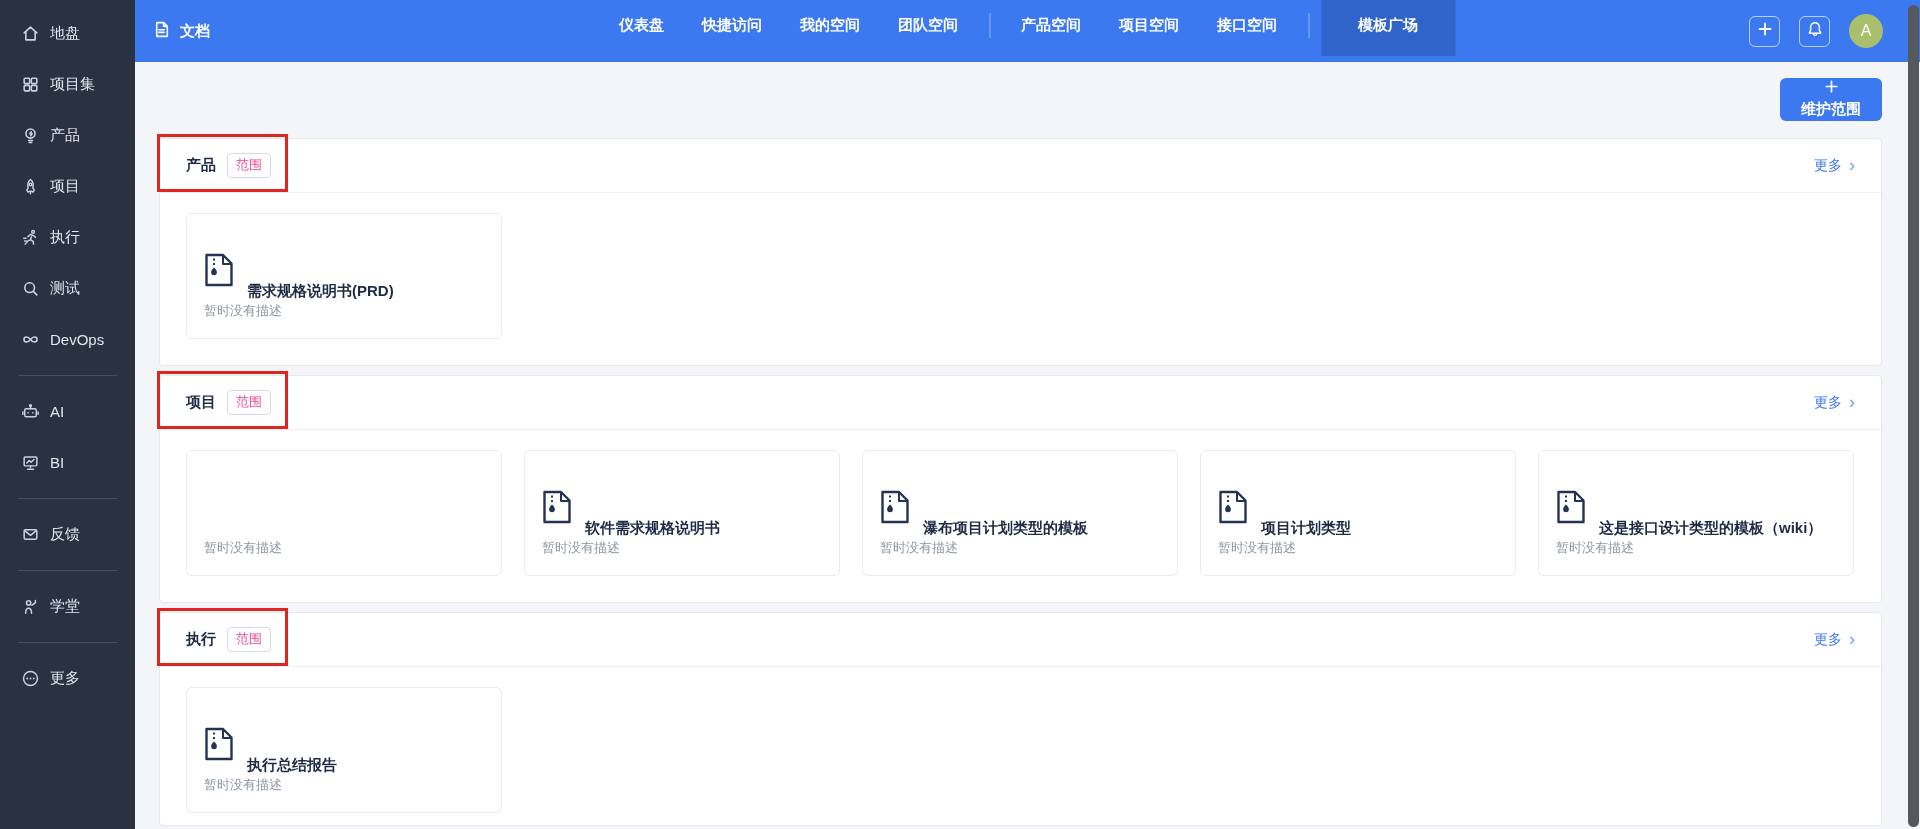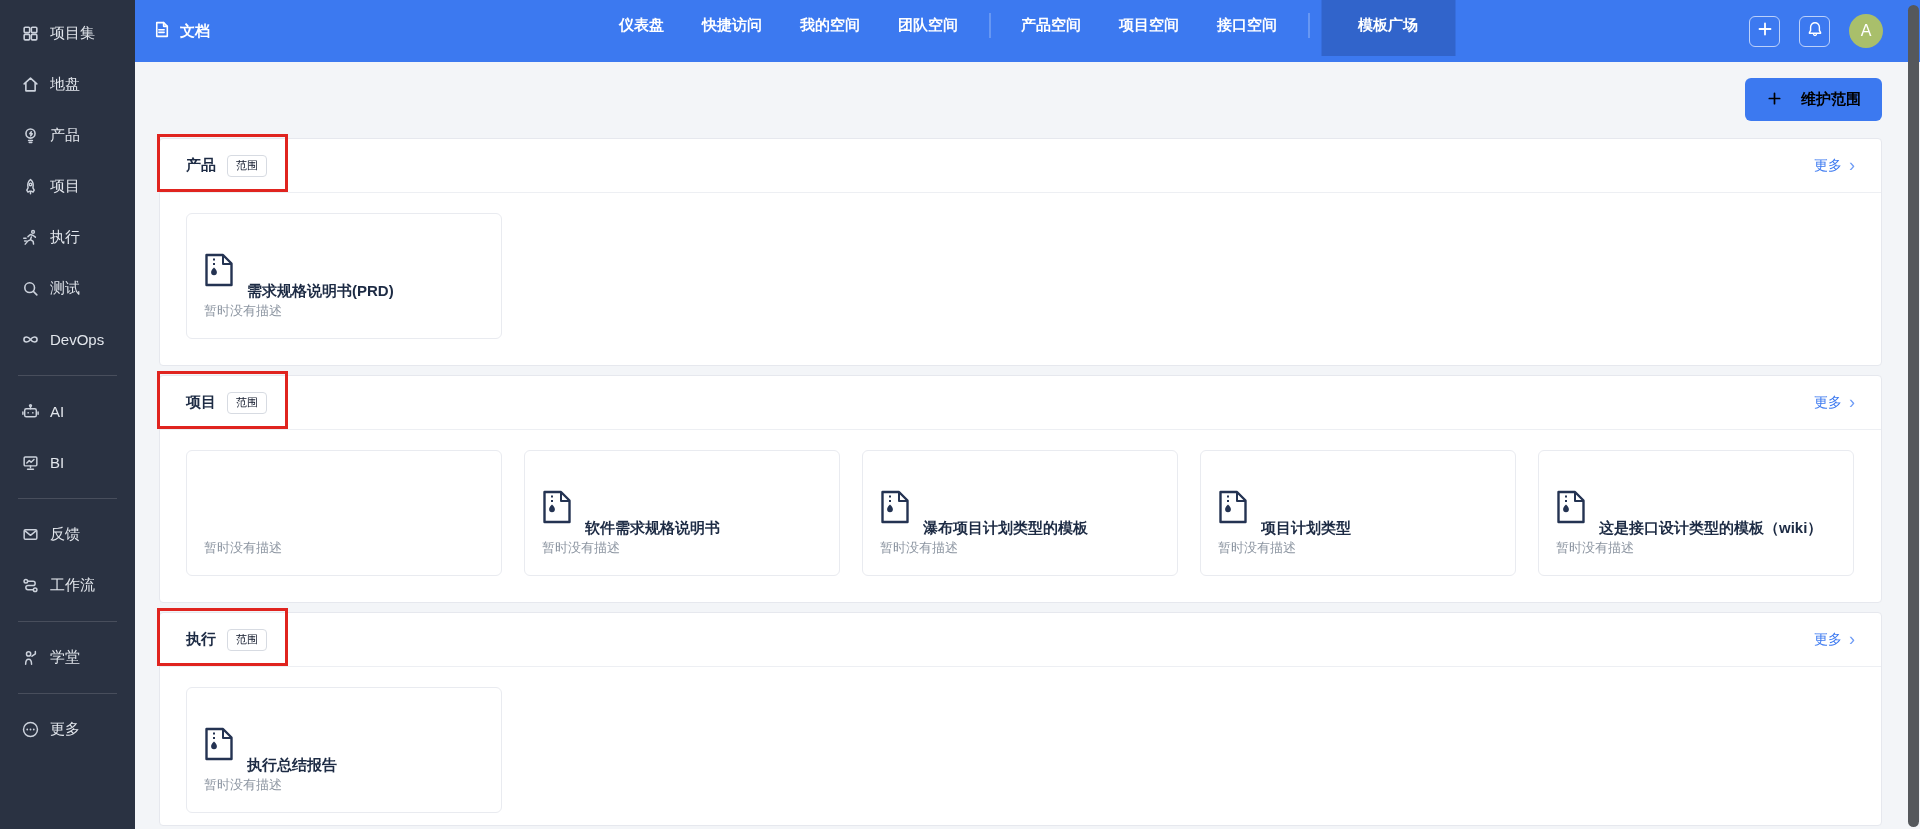--- a/index.html
+++ b/index.html
@@ -36,32 +36,32 @@
   .icon-btn svg { width:18px; height:18px; }
   .avatar { width:34px; height:34px; border-radius:50%; background:var(--avatar-bg,#a9bf6b);
     color:#fff; font-size:16px; display:flex; align-items:center; justify-content:center;
     cursor:pointer; }
 
   
   .content { position:absolute; left:135px; top:62px; width:1785px; height:767px;
     background:var(--content-bg,#f3f5f8); padding:16px 38px 0 24px; overflow:hidden; }
   .btn-row { display:flex; justify-content:flex-end; margin-bottom:17px; }
   .primary-btn { height:43px; padding:0 21px; border:none; border-radius:6px;
-    background:var(--accent,#3c79f0); color:#000000; font-size:15px; font-weight:700;
-    display:flex; align-items:center; gap:18px; cursor:pointer;
-    font-family:inherit; }
+    background:var(--accent,#3c79f0); color:#ffffff; font-size:15px; font-weight:700;
+    display:flex; align-items:center; gap:2px; cursor:pointer;
+    font-family:inherit;flex-direction:column; }
   .primary-btn svg { width:17px; height:17px; }
 
   .panel { position:relative; background:#fff; border:1px solid #e6e8ee;
     border-radius:4px; margin-bottom:9px; }
   .panel-header { height:54px; display:flex; align-items:center; padding:0 26px;
     border-bottom:1px solid #edeff3; }
   .sec-title { font-size:15px; font-weight:700; color:var(--title-text,#1d2b44); }
   .badge { margin-left:11px; border:1px solid #d7dbe2; border-radius:4px;
-    padding:2px 8px 3px; font-size:11px; color:#0f172a; background:#fff; }
+    padding:2px 8px 3px; font-size:13px; color:#ec4899; background:#fff; }
   .more { margin-left:auto; display:flex; align-items:center; gap:7px;
     color:var(--accent,#3c79f0); font-size:14px; cursor:pointer; text-decoration:none; }
   .chev { font-size:18px; line-height:1; color:#6f9cf5; transform:translateY(-1px); }
   .redbox { position:absolute; left:-3px; top:-5px; width:131px; height:58px;
     border:3px solid var(--annotation-red,#e0241f); z-index:3; pointer-events:none; }
 
   .panel-body { padding:20px 26px 26px; display:flex; gap:22px; }
   .panel.tight .panel-body { padding-bottom:12px; }
   .card { width:316px; height:126px; flex-shrink:0; border:1px solid #e9ebf0;
     border-radius:6px; background:#fff; position:relative; cursor:pointer; overflow:hidden; }
@@ -77,38 +77,38 @@
   
   .scrollbar-thumb { position:absolute; right:1px; top:5px; width:11px; height:822px;
     background:#55585c; border-radius:6px; z-index:20; }
 </style>
 </head>
 <body>
 
 <nav class="sidebar">
   <div class="side-item">
     <span class="icon-slot">
+        <svg viewBox="0 0 18 18" fill="none" stroke="currentColor" stroke-width="1.5" stroke-linecap="round" stroke-linejoin="round">
+          <path d="M3 8.4 9 3l6 5.4"></path>
+          <path d="M4.6 7.5V15h8.8V7.5"></path>
+        </svg>
+      </span>
+    <span>地盘</span>
+  </div>
+
+  <div class="side-item">
+    <span class="icon-slot">
         <svg viewBox="0 0 18 18" fill="none" stroke="currentColor" stroke-width="1.5">
           <rect x="3" y="3" width="5.2" height="5.2" rx="1"></rect>
           <rect x="9.8" y="3" width="5.2" height="5.2" rx="1"></rect>
           <rect x="3" y="9.8" width="5.2" height="5.2" rx="1"></rect>
           <rect x="9.8" y="9.8" width="5.2" height="5.2" rx="1"></rect>
         </svg>
       </span>
     <span>项目集</span>
-  </div>
-
-  <div class="side-item">
-    <span class="icon-slot">
-        <svg viewBox="0 0 18 18" fill="none" stroke="currentColor" stroke-width="1.5" stroke-linecap="round" stroke-linejoin="round">
-          <path d="M3 8.4 9 3l6 5.4"></path>
-          <path d="M4.6 7.5V15h8.8V7.5"></path>
-        </svg>
-      </span>
-    <span>地盘</span>
   </div>
 
   <div class="side-item">
     <span class="icon-slot">
         <svg viewBox="0 0 18 18" fill="none" stroke="currentColor" stroke-width="1.5" stroke-linecap="round" stroke-linejoin="round">
           <circle cx="9" cy="7.2" r="4.3"></circle>
           <path d="M7.2 13.7h3.6M7.8 15.7h2.4"></path>
           <path d="M9.8 5.5 8.4 7.4h2.2l-1.4 1.9"></path>
         </svg>
       </span>
@@ -186,30 +186,20 @@
     <span class="icon-slot">
         <svg viewBox="0 0 18 18" fill="none" stroke="currentColor" stroke-width="1.4" stroke-linecap="round" stroke-linejoin="round">
           <rect x="3" y="4.5" width="12" height="9" rx="1.2"></rect>
           <path d="m3.8 5.6 5.2 4.2 5.2-4.2"></path>
         </svg>
       </span>
     <span>反馈</span>
   </div>
 
 
-  <div class="side-item">
-    <span class="icon-slot">
-        <svg viewBox="0 0 18 18" fill="none" stroke="currentColor" stroke-width="1.4" stroke-linecap="round">
-          <circle cx="4.6" cy="5" r="1.7"></circle>
-          <circle cx="13.4" cy="13" r="1.7"></circle>
-          <path d="M6.3 5h5.1a2 2 0 0 1 0 4H6.6a2 2 0 0 0 0 4h5.1"></path>
-        </svg>
-      </span>
-    <span>工作流</span>
-  </div>
 <div class="side-divider"></div>
   <div class="side-item">
     <span class="icon-slot">
         <svg viewBox="0 0 18 18" fill="none" stroke="currentColor" stroke-width="1.4" stroke-linecap="round" stroke-linejoin="round">
           <circle cx="7.2" cy="5.6" r="2"></circle>
           <path d="M4.4 15.4c0-3 1.2-4.8 2.8-4.8s2.8 1.8 2.8 4.8"></path>
           <path d="M10.4 7.8l3.2-2.2M13.6 3.2v2.4"></path>
         </svg>
       </span>
     <span>学堂</span>

